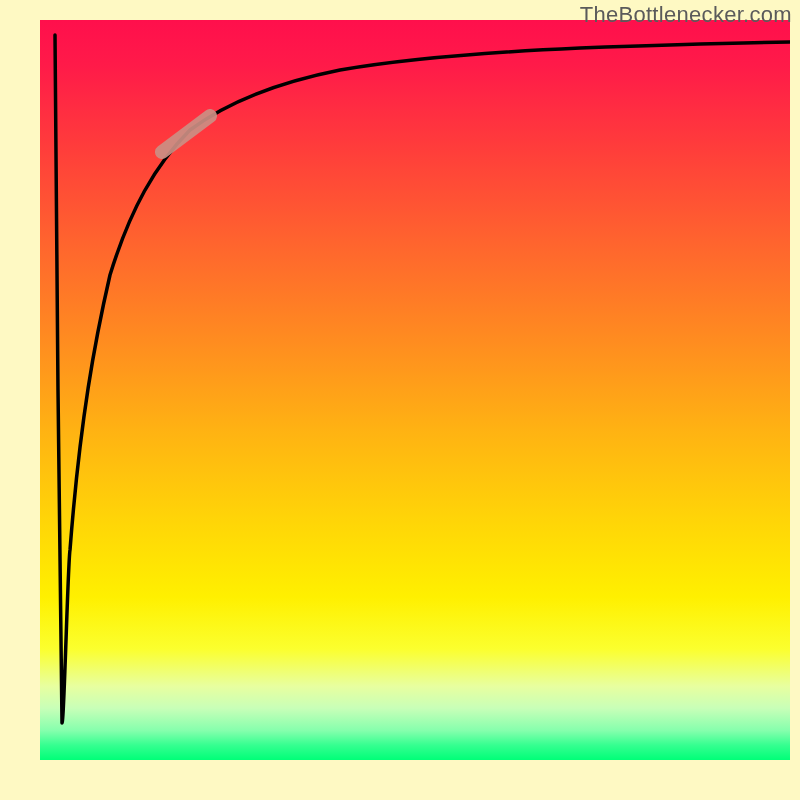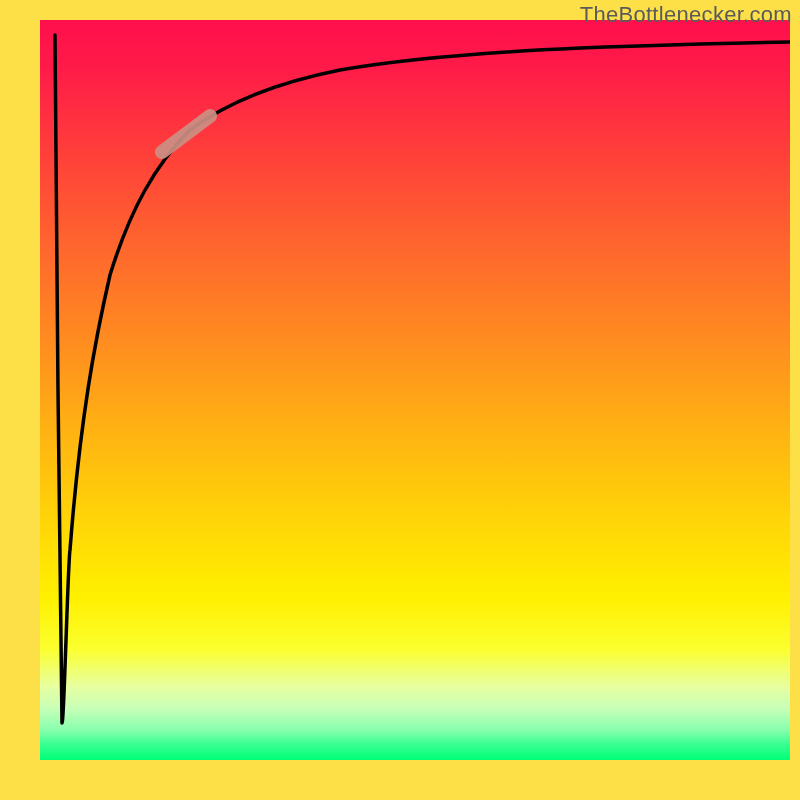--- a/index.html
+++ b/index.html
@@ -8,21 +8,21 @@
     width: 800px;
     height: 800px;
     background: #000;
     overflow: hidden;
     font-family: Arial, Helvetica, sans-serif;
   }
   .stage {
     position: relative;
     width: 800px;
     height: 800px;
-    background: #fde047;
+    background: #fef9c3;
   }
   .plot {
     position: absolute;
     left: 40px;
     top: 20px;
     width: 750px;
     height: 740px;
     background: linear-gradient(
       to bottom,
       #ff0f4c 0%,

